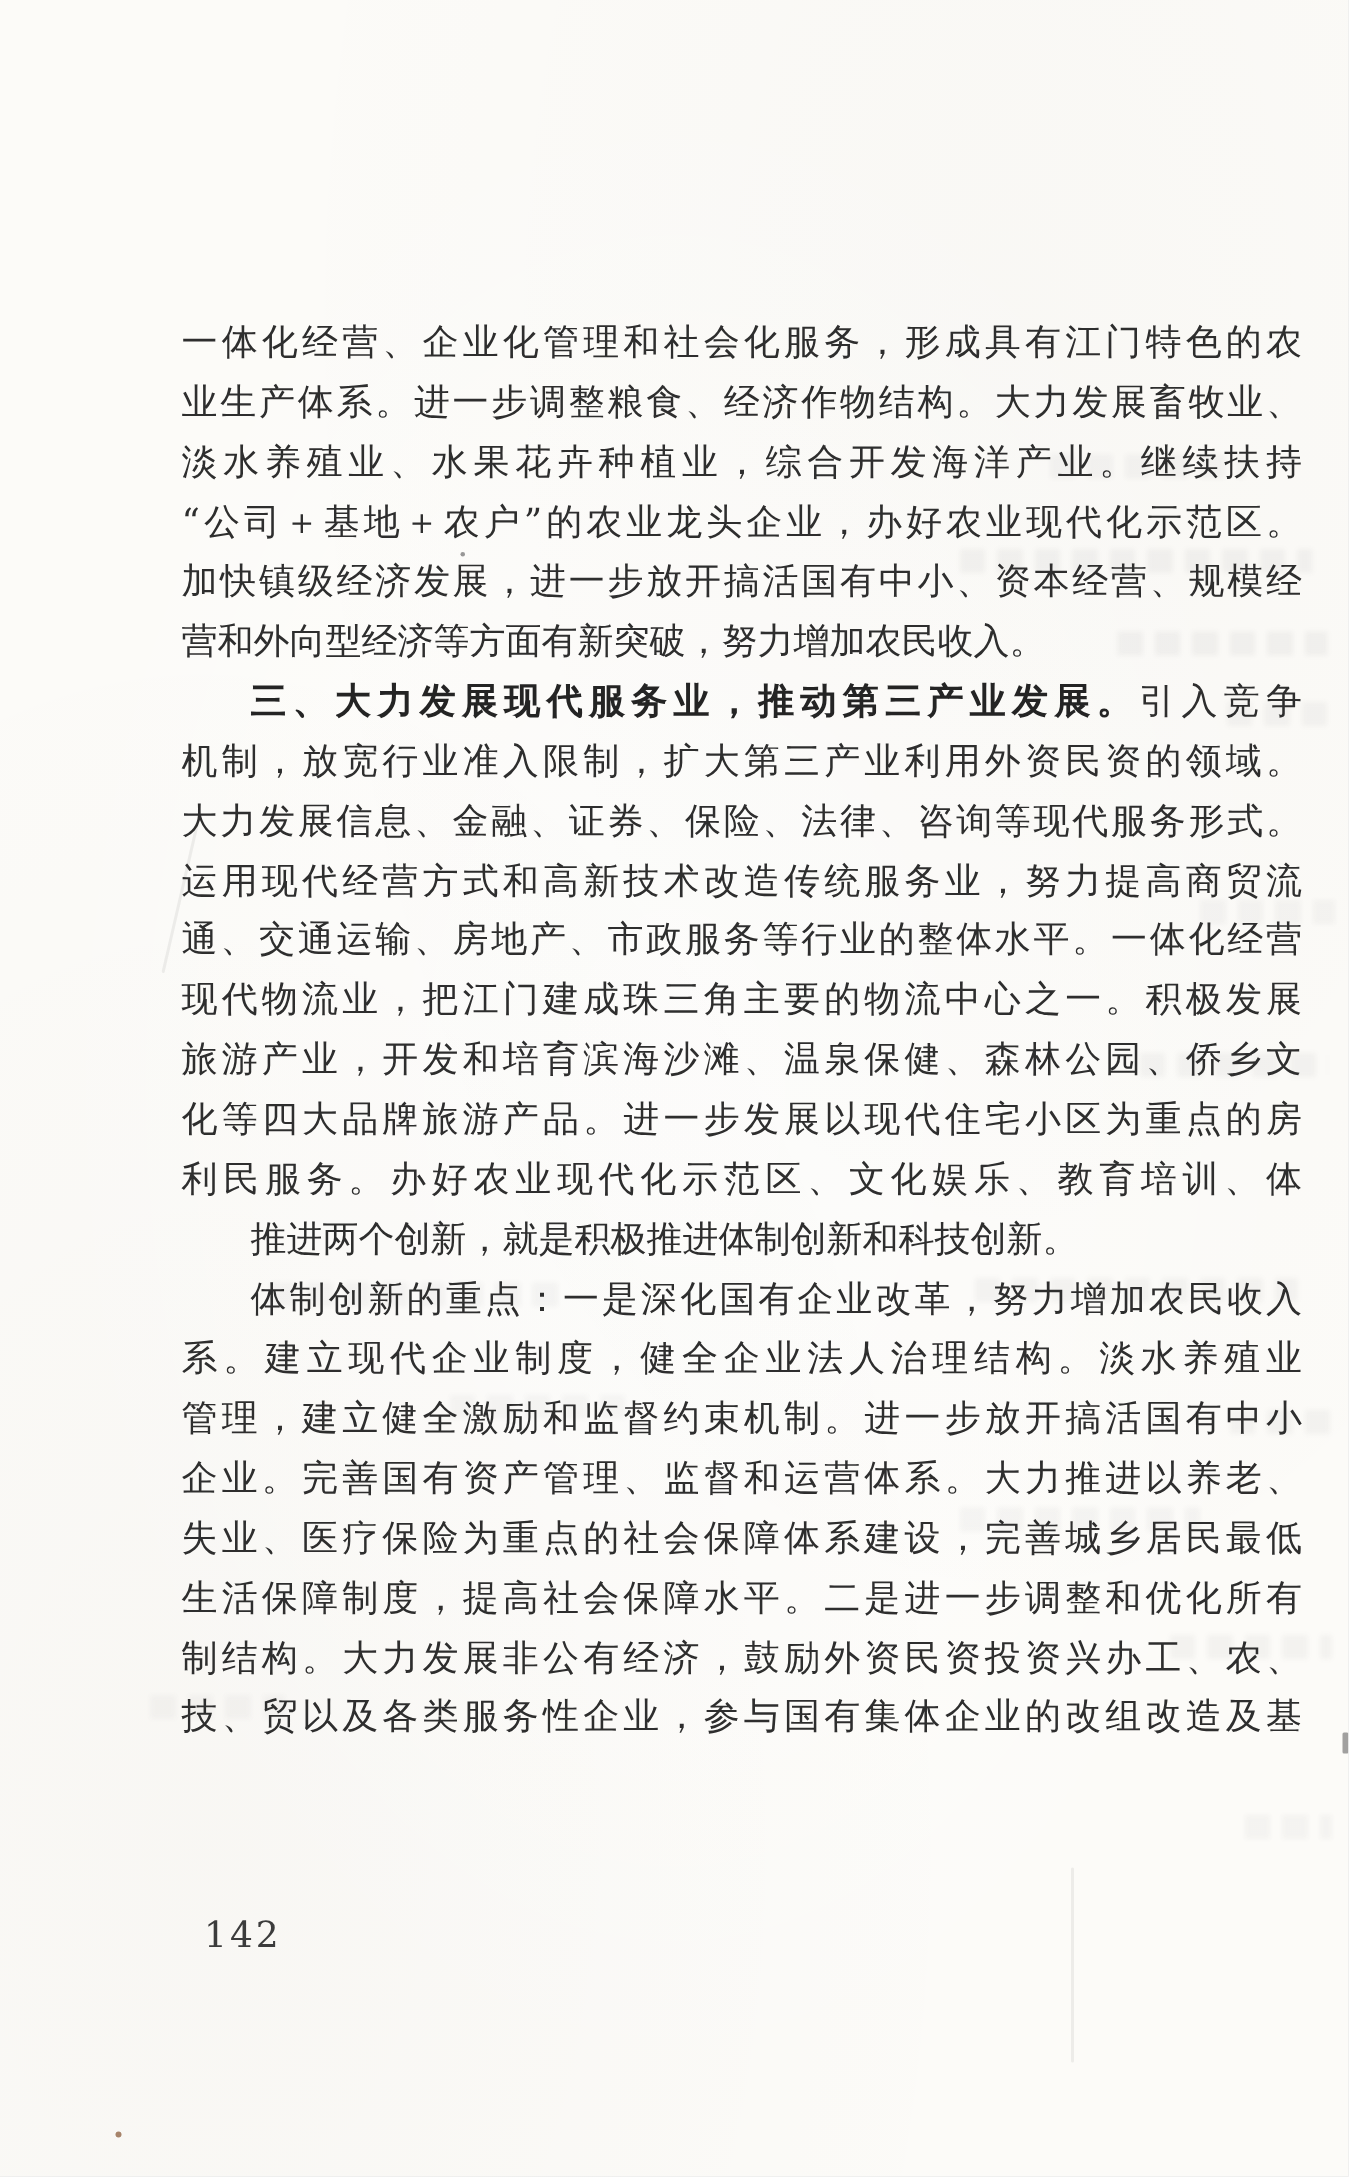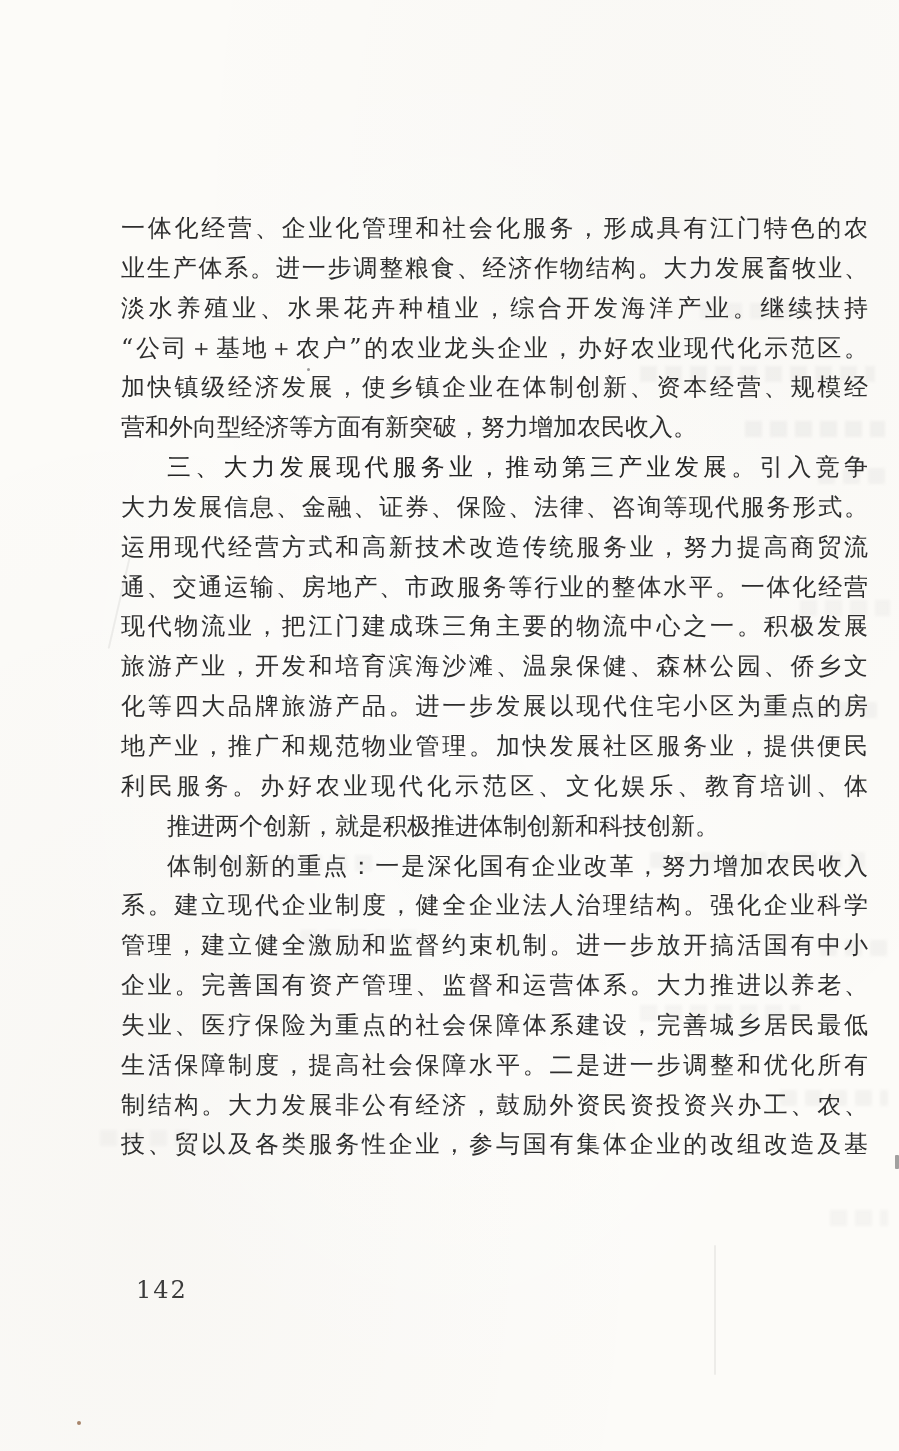--- a/index.html
+++ b/index.html
@@ -26,21 +26,21 @@
   .line{
     text-align:justify;
     text-align-last:justify;
     text-justify:inter-character;
     height:39.85px;
     overflow:visible;
   }
   .line.end{ text-align-last:left; }
   .line.indent{ text-indent:46px; }
   .hbold{
-    font-weight:400;
+    font-weight:700;
     color:#242424;
     font-family:"DejaVu Sans","Liberation Sans",sans-serif;
   }
   .pagenum{
     position:absolute;
     left:136px;top:1276px;
     font-size:24px;
     color:#3c3c3c;
     letter-spacing:2px;
   }
@@ -78,38 +78,38 @@
   <div class="crease" style="left:714px;top:1245px;width:2px;height:130px;border-radius:2px;"></div>
   <div class="crease" style="left:895px;top:1155px;width:4px;height:14px;background:rgba(70,70,70,0.5);border-radius:1px;"></div>
   <div class="speck" style="left:77px;top:1421px;width:4px;height:4px;background:#8b5e3c;opacity:.75;"></div>
   <div class="speck" style="left:307px;top:368px;width:3px;height:3px;background:#555;opacity:.6;"></div>
 
   <div class="textblock">
     <div class="line">一体化经营、企业化管理和社会化服务，形成具有江门特色的农</div>
     <div class="line">业生产体系。进一步调整粮食、经济作物结构。大力发展畜牧业、</div>
     <div class="line">淡水养殖业、水果花卉种植业，综合开发海洋产业。继续扶持</div>
     <div class="line">“公司＋基地＋农户”的农业龙头企业，办好农业现代化示范区。</div>
-    <div class="line">加快镇级经济发展，使乡镇企业在体制创新、资本经营、规模经</div>
+    <div class="line">加快镇级经济发展，进一步放开搞活国有中小、资本经营、规模经</div>
     <div class="line end">营和外向型经济等方面有新突破，努力增加农民收入。</div>
 
     <div class="line indent"><span class="hbold">三、大力发展现代服务业，推动第三产业发展。</span><span>引入竞争</span></div>
 
+    <div class="line">机制，放宽行业准入限制，扩大第三产业利用外资民资的领域。</div>
     <div class="line">大力发展信息、金融、证券、保险、法律、咨询等现代服务形式。</div>
     <div class="line">运用现代经营方式和高新技术改造传统服务业，努力提高商贸流</div>
     <div class="line">通、交通运输、房地产、市政服务等行业的整体水平。一体化经营</div>
     <div class="line">现代物流业，把江门建成珠三角主要的物流中心之一。积极发展</div>
     <div class="line">旅游产业，开发和培育滨海沙滩、温泉保健、森林公园、侨乡文</div>
     <div class="line">化等四大品牌旅游产品。进一步发展以现代住宅小区为重点的房</div>
-    <div class="line">地产业，推广和规范物业管理。加快发展社区服务业，提供便民</div>
     <div class="line">利民服务。办好农业现代化示范区、文化娱乐、教育培训、体</div>
 
     <div class="line indent end">推进两个创新，就是积极推进体制创新和科技创新。</div>
 
     <div class="line indent">体制创新的重点：一是深化国有企业改革，努力增加农民收入</div>
-    <div class="line">系。建立现代企业制度，健全企业法人治理结构。强化企业科学</div>
+    <div class="line">系。建立现代企业制度，健全企业法人治理结构。淡水养殖业</div>
     <div class="line">管理，建立健全激励和监督约束机制。进一步放开搞活国有中小</div>
     <div class="line">企业。完善国有资产管理、监督和运营体系。大力推进以养老、</div>
     <div class="line">失业、医疗保险为重点的社会保障体系建设，完善城乡居民最低</div>
     <div class="line">生活保障制度，提高社会保障水平。二是进一步调整和优化所有</div>
     <div class="line">制结构。大力发展非公有经济，鼓励外资民资投资兴办工、农、</div>
     <div class="line">技、贸以及各类服务性企业，参与国有集体企业的改组改造及基</div>
   </div>
 
   <div class="pagenum">142</div>
 

